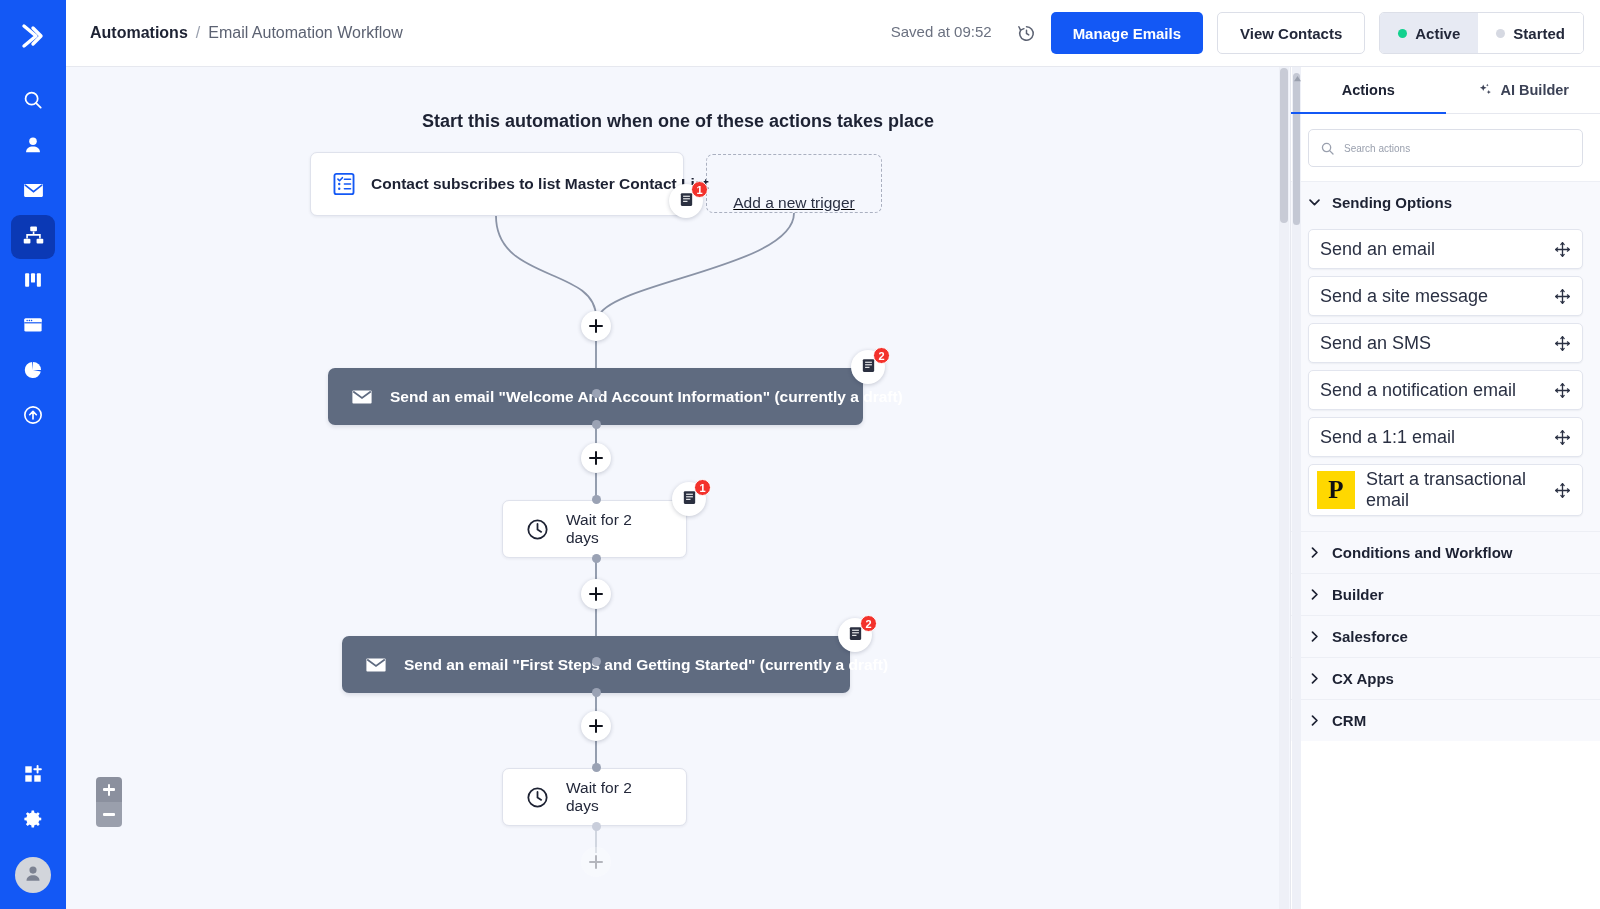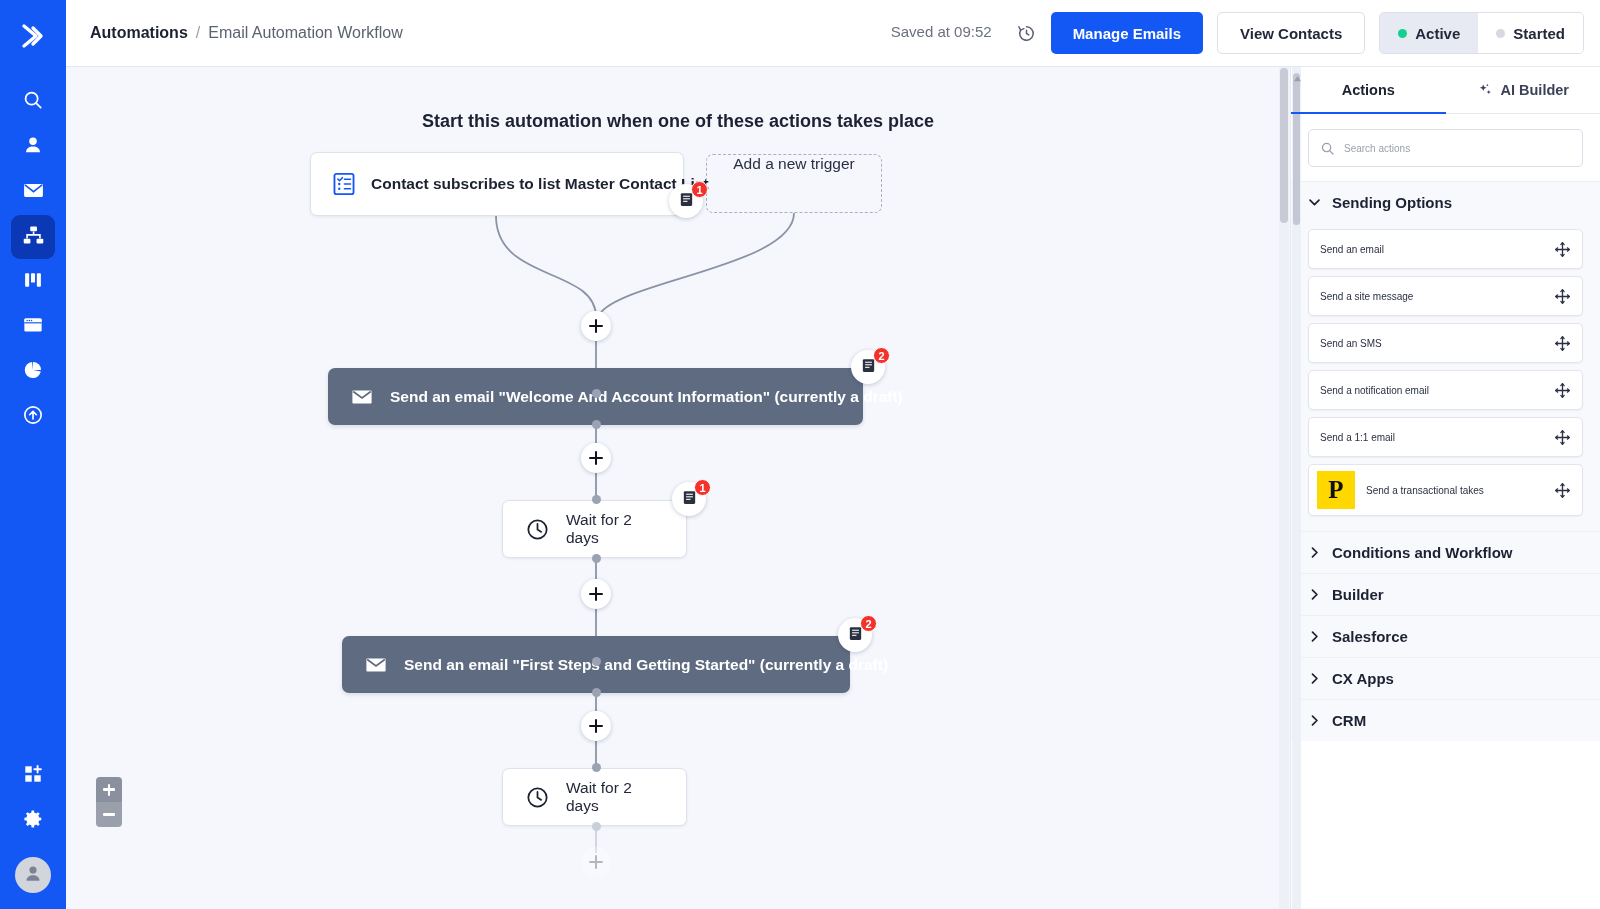--- a/index.html
+++ b/index.html
@@ -94,21 +94,21 @@
   .node { position: absolute; }
   .trigger-card {
     background: #ffffff; border: 1px solid #dfe2ec; border-radius: 7px;
     box-shadow: 0 1px 3px rgba(25,32,60,.08);
     display: flex; align-items: center; gap: 14px; padding: 0 20px;
     cursor: pointer;
   }
   .trigger-card .lbl { font-size: 15.5px; font-weight: 700; color: #1d2233; white-space: nowrap; }
   .dashed-card {
     border: 1.5px dashed #aab0c0; border-radius: 7px; background: transparent;
-    display: flex; align-items: flex-start; justify-content: center; cursor: pointer;
+    display: flex; align-items: flex-end; justify-content: center; cursor: pointer; text-decoration: underline;
   }
   .dashed-card .lbl { font-size: 15.5px; color: #2a3043; font-weight: 400; }
 
   .email-node {
     background: #5f6b80; border-radius: 7px;
     display: flex; align-items: center; gap: 16px; padding: 0 22px;
     box-shadow: 0 2px 4px rgba(25,32,60,.12); cursor: pointer;
   }
   .email-node .lbl { font-size: 15.5px; font-weight: 700; color: #ffffff; white-space: nowrap; }
 
@@ -185,21 +185,21 @@
     height: 42px; font-size: 15px; font-weight: 700; color: #1d2233;
     background: #f8f9fd; border-top: 1px solid #edeff5; cursor: pointer;
   }
   .actions-list { padding: 6px 17px 8px; background: #f8f9fd; }
   .action-item {
     display: flex; align-items: center; height: 40px;
     background: #fff; border: 1px solid #e2e5ee; border-radius: 5px;
     margin-bottom: 7px; padding: 0 11px; cursor: grab;
     box-shadow: 0 1px 1.5px rgba(25,32,60,.05);
   }
-  .action-item .lbl { font-size: 10px; color: #2a3043; text-align: right; }
+  .action-item .lbl { font-size: 18px; color: #2a3043; }
   .action-item .drag { margin-left: auto; }
   .action-item.tall { height: 52px; padding-left: 8px; }
   .pmark {
     width: 38px; height: 38px; background: #ffd800; color: #111;
     display: flex; align-items: center; justify-content: center;
     font-family: "Liberation Serif", serif; font-weight: 700; font-size: 25px;
     margin-right: 11px; flex: 0 0 38px;
   }
   .rp-scroll { overflow: hidden; flex: 1; }
   .panel-scrollbar {
@@ -651,21 +651,21 @@
           <span class="lbl">Send a 1:1 email</span>
           <span class="drag" style="display:flex;">
             <svg width="17" height="17" viewBox="0 0 24 24">
                 <path d="M12 2.5 L12 21.5 M2.5 12 L21.5 12" stroke="#2a3043" stroke-width="1.9" stroke-linecap="round"></path>
                 <path d="M12 2.5 l-2.4 2.6 M12 2.5 l2.4 2.6 M12 21.5 l-2.4 -2.6 M12 21.5 l2.4 -2.6 M2.5 12 l2.6 -2.4 M2.5 12 l2.6 2.4 M21.5 12 l-2.6 -2.4 M21.5 12 l-2.6 2.4" stroke="#2a3043" stroke-width="1.7" stroke-linecap="round" fill="none"></path>
               </svg>
           </span>
         </div>
         <div class="action-item tall">
           <span class="pmark">P</span>
-          <span class="lbl">Send a transactional takes</span>
+          <span class="lbl">Start a transactional email</span>
           <span class="drag" style="display:flex;">
             <svg width="17" height="17" viewBox="0 0 24 24">
                 <path d="M12 2.5 L12 21.5 M2.5 12 L21.5 12" stroke="#2a3043" stroke-width="1.9" stroke-linecap="round"></path>
                 <path d="M12 2.5 l-2.4 2.6 M12 2.5 l2.4 2.6 M12 21.5 l-2.4 -2.6 M12 21.5 l2.4 -2.6 M2.5 12 l2.6 -2.4 M2.5 12 l2.6 2.4 M21.5 12 l-2.6 -2.4 M21.5 12 l-2.6 2.4" stroke="#2a3043" stroke-width="1.7" stroke-linecap="round" fill="none"></path>
               </svg>
           </span>
         </div>
       </div>
 
       <div class="section-head">

